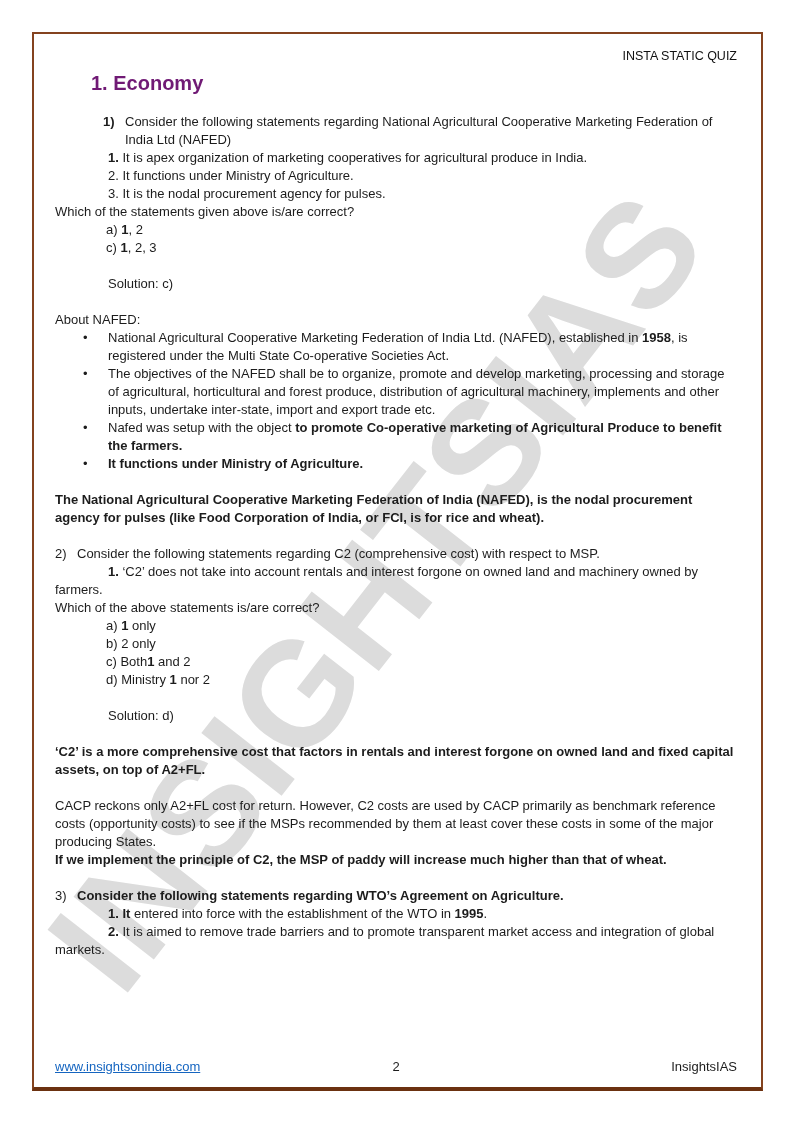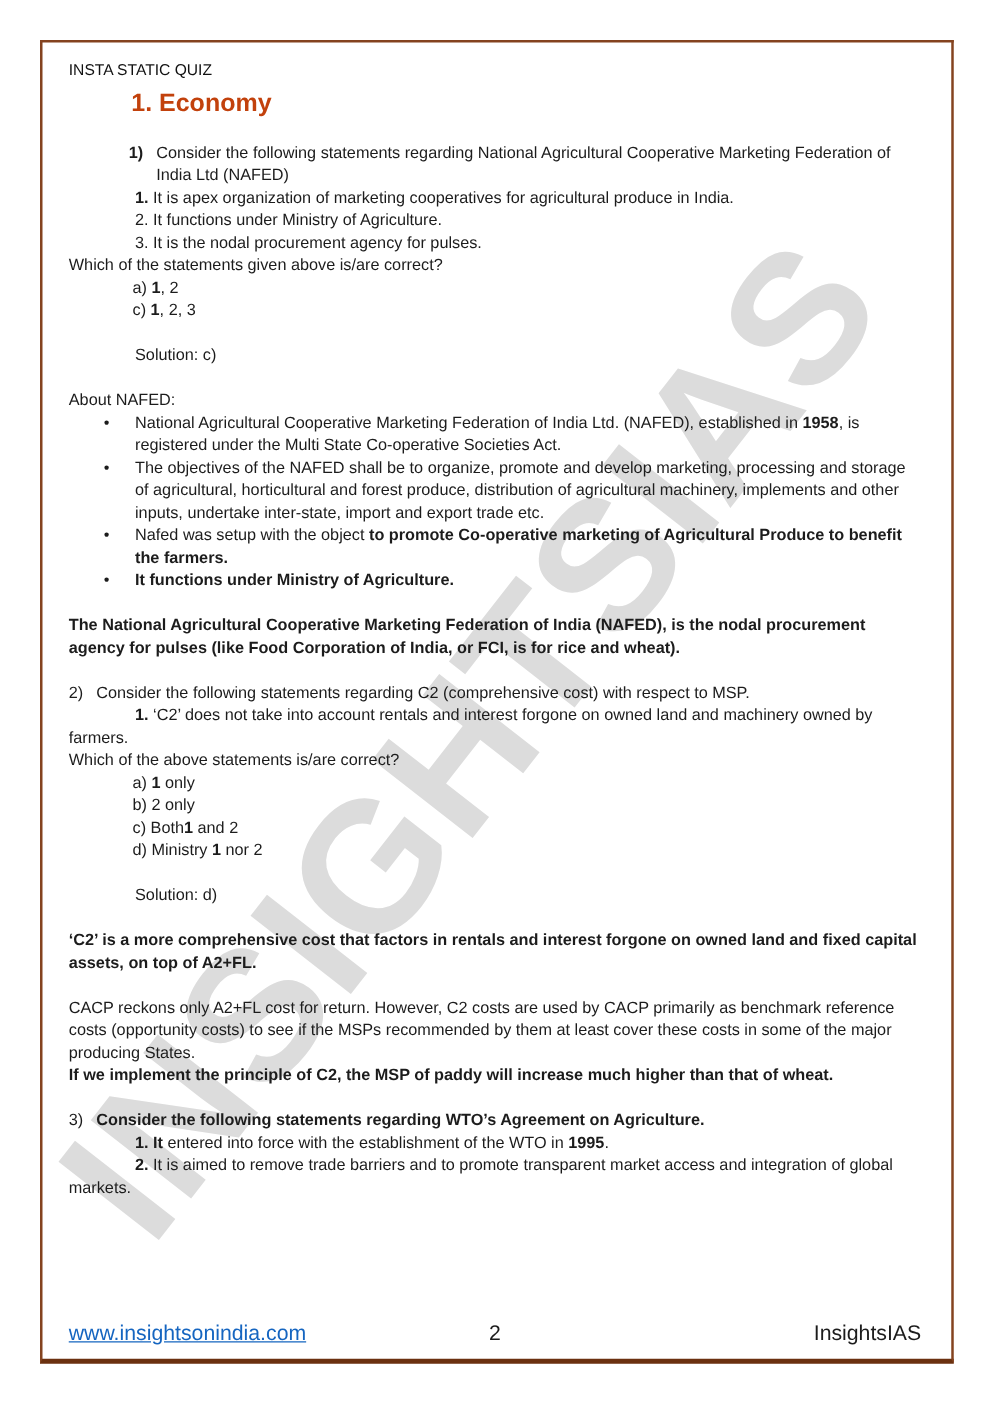--- a/index.html
+++ b/index.html
@@ -14,38 +14,38 @@
   .watermark {
     position:absolute; top:53%; left:47%;
     transform:translate(-50%,-50%) rotate(-52deg);
     font-size:148px; font-weight:700; letter-spacing:1px;
     color:#dcdcdc; white-space:nowrap; z-index:0; user-select:none;
   }
   .content {
     position:relative; z-index:1; padding:14px 24px 0 21px;
     font-size:13px; line-height:18px;
   }
-  .hdr { text-align:left; font-size:12.5px; line-height:16px; color:#111; }
-  .title { font-size:20px; line-height:26px; font-weight:700; margin:6px 0 0 50px; color:#c2410c; }
+  .hdr { text-align:right; font-size:12.5px; line-height:16px; color:#111; }
+  .title { font-size:20px; line-height:26px; font-weight:700; margin:6px 0 0 36px; color:#701a75; }
   p { margin:0; }
   .b { font-weight:700; }
   .q { padding-left:22px; text-indent:-22px; }
   .qnum { display:inline-block; width:22px; text-indent:0; }
   .q1-top { margin-top:17px;margin-left:48px; }
   .stmt { text-indent:53px; }
   .opt { margin-left:51px; }
   .solution { margin-left:53px; margin-top:18px; }
   .heading { font-weight:400; margin-top:18px; }
   .bullet { position:relative; padding-left:53px; }
   .bullet::before { content:"•"; position:absolute; left:28px; top:0; }
   .para { margin-top:18px; }
   .boldpara { font-weight:700; }
   .footer {
     position:absolute; left:21px; right:24px; bottom:12px;
-    display:flex; align-items:center; font-size:17px; line-height:16px; z-index:1;
+    display:flex; align-items:center; font-size:13px; line-height:16px; z-index:1;
   }
   .footer > * { flex:1; }
   .f-center { text-align:center; }
   .f-right { text-align:right; }
   .link { color:#1565c0; text-decoration:underline; cursor:pointer; }
 </style>
 </head>
 <body>
 
 <div class="page">

